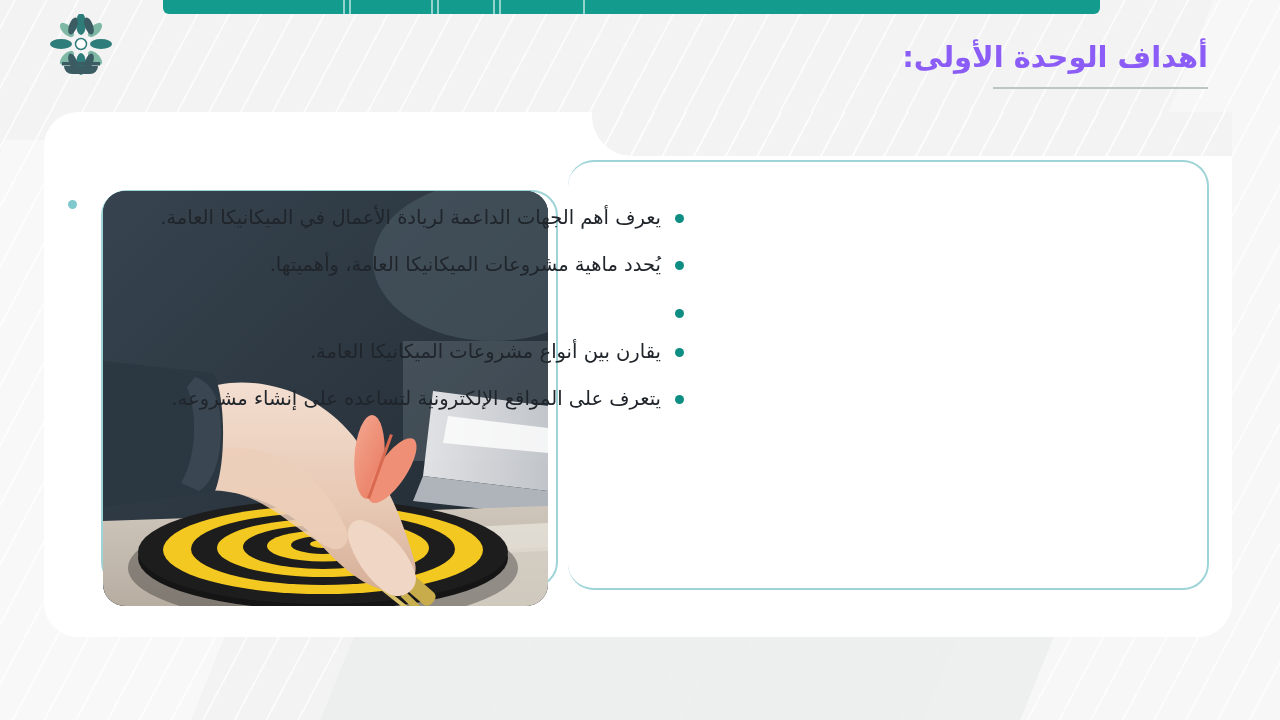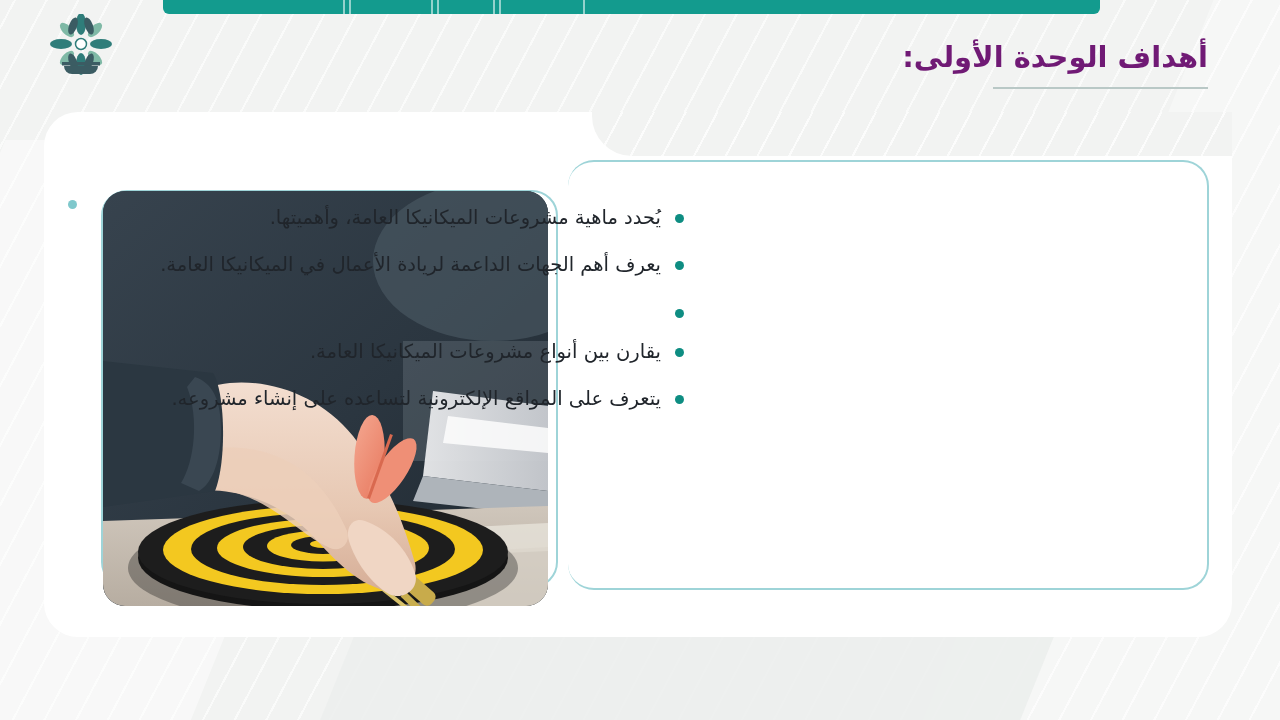--- a/index.html
+++ b/index.html
@@ -92,21 +92,21 @@
   
   .title-wrap {
     position: absolute;
     top: 40px;
     right: 72px;
     text-align: right;
   }
   .title {
     font-size: 29px;
     font-weight: bold;
-    color: #701a75;
+    color: #8b5cf6;
     letter-spacing: 0px;
     line-height: 1.2;
     white-space: nowrap;
   }
   .title-rule {
     margin-top: 12px;
     width: 215px;
     height: 2px;
     background: #b9c8c6;
     margin-right: 0;
@@ -364,28 +364,28 @@
 
       <rect width="445" height="415" fill="url(#bgGrad)" opacity="0"></rect>
     </svg>
   </div>
 
   <div class="list-anchor-dot"></div>
 
   <ul class="bullets">
     <li>
       <span class="bullet-dot"></span>
+      <span class="bullet-text">يعرف أهم الجهات الداعمة لريادة الأعمال في الميكانيكا العامة.</span>
+    </li>
+    <li>
+      <span class="bullet-dot"></span>
       <span class="bullet-text">يُحدد ماهية مشروعات الميكانيكا العامة، وأهميتها.</span>
     </li>
     <li>
       <span class="bullet-dot"></span>
-      <span class="bullet-text">يعرف أهم الجهات الداعمة لريادة الأعمال في الميكانيكا العامة.</span>
-    </li>
-    <li>
-      <span class="bullet-dot"></span>
     </li>
     <li>
       <span class="bullet-dot"></span>
       <span class="bullet-text">يقارن بين أنواع مشروعات الميكانيكا العامة.</span>
     </li>
     <li>
       <span class="bullet-dot"></span>
       <span class="bullet-text">يتعرف على المواقع الإلكترونية لتساعده على إنشاء مشروعه.</span>
     </li>
   </ul>

